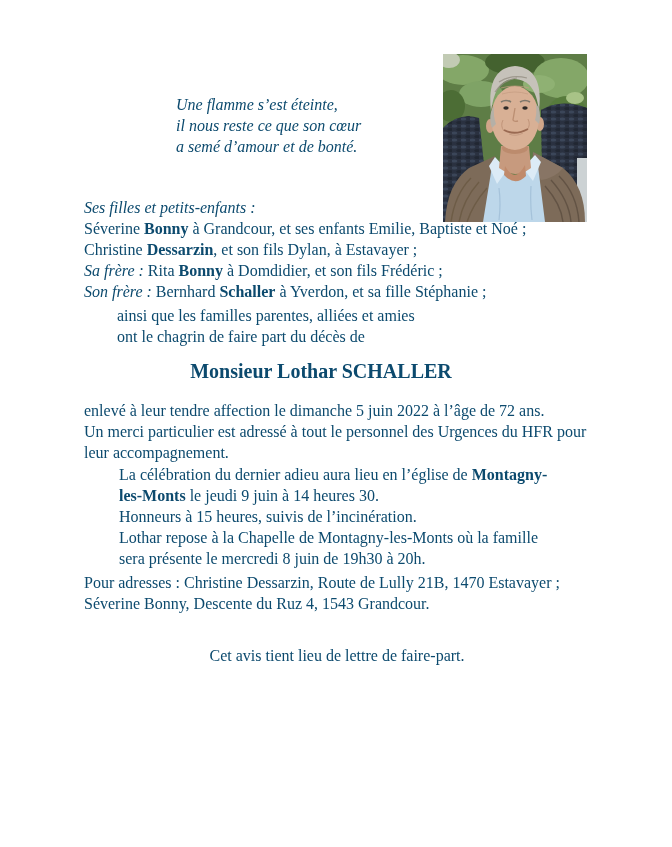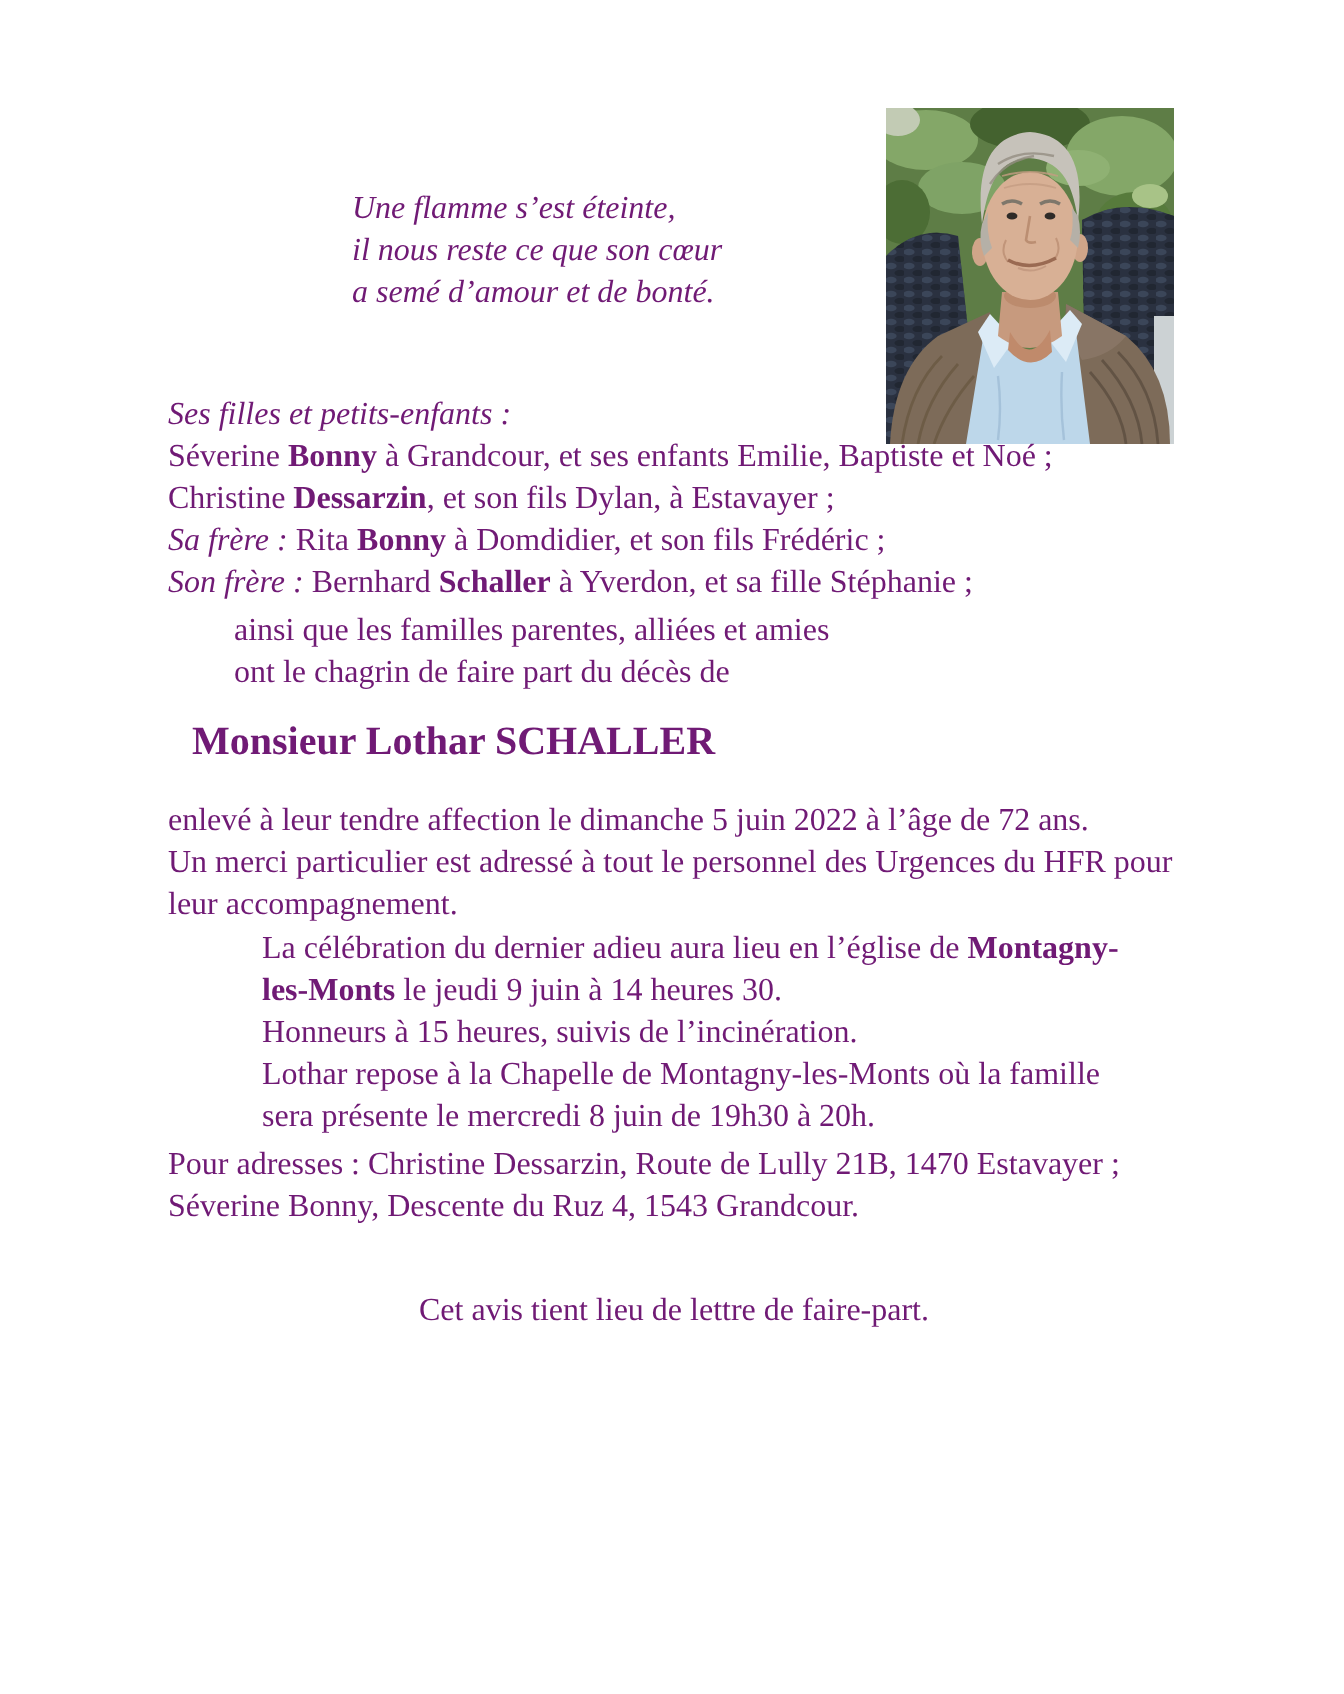--- a/index.html
+++ b/index.html
@@ -3,34 +3,34 @@
 <meta charset="utf-8">
 <style>
   * { margin: 0; padding: 0; box-sizing: border-box; }
   html, body { background: #ffffff; }
   .page {
     position: relative;
     width: 608px;
     height: 847px;
     background: #ffffff;
     font-family: "Liberation Serif", "DejaVu Serif", serif;
-    color: #701a75;
+    color: #0c4a6e;
     font-size: 16px;
     overflow: hidden;
   }
   .block { position: absolute; }
   .line { line-height: 21px; white-space: nowrap; }
   .line span.b { font-weight: bold; }
   .line span.i { font-style: italic; }
   .epitaph .line { font-style: italic; }
   .heading {
     position: absolute;
-    left: 96px;
+    left: 68px;
     width: 506px;
-    text-align: left;
+    text-align: center;
     font-size: 20px;
     font-weight: bold;
     line-height: 28px;
     white-space: nowrap;
   }
   .closing {
     position: absolute;
     left: 84px;
     width: 506px;
     text-align: center;
@@ -137,21 +137,21 @@
     </div>
 
   <h1 class="heading" style="top:357px;">Monsieur Lothar SCHALLER</h1>
 
   <div class="block death" style="left:84px; top:400px;">
       <div class="line"><span>enlevé à leur tendre affection le dimanche 5 juin 2022 à l’âge de 72 ans.</span></div>
       <div class="line"><span>Un merci particulier est adressé à tout le personnel des Urgences du HFR pour</span></div>
       <div class="line"><span>leur accompagnement.</span></div>
     </div>
 
-  <div class="block ceremony" style="left:131px; top:464px;">
+  <div class="block ceremony" style="left:119px; top:464px;">
       <div class="line"><span>La célébration du dernier adieu aura lieu en l’église de </span><span class="b">Montagny-</span></div>
       <div class="line"><span class="b">les-Monts</span><span> le jeudi 9 juin à 14 heures 30.</span></div>
       <div class="line"><span>Honneurs à 15 heures, suivis de l’incinération.</span></div>
       <div class="line"><span>Lothar repose à la Chapelle de Montagny-les-Monts où la famille</span></div>
       <div class="line"><span>sera présente le mercredi 8 juin de 19h30 à 20h.</span></div>
     </div>
 
   <div class="block addresses" style="left:84px; top:572px;">
       <div class="line"><span>Pour adresses : Christine Dessarzin, Route de Lully 21B, 1470 Estavayer ;</span></div>
       <div class="line"><span>Séverine Bonny, Descente du Ruz 4, 1543 Grandcour.</span></div>

